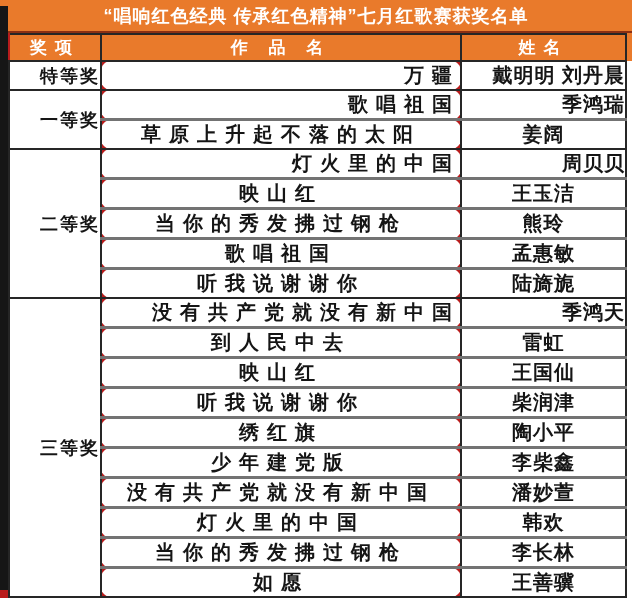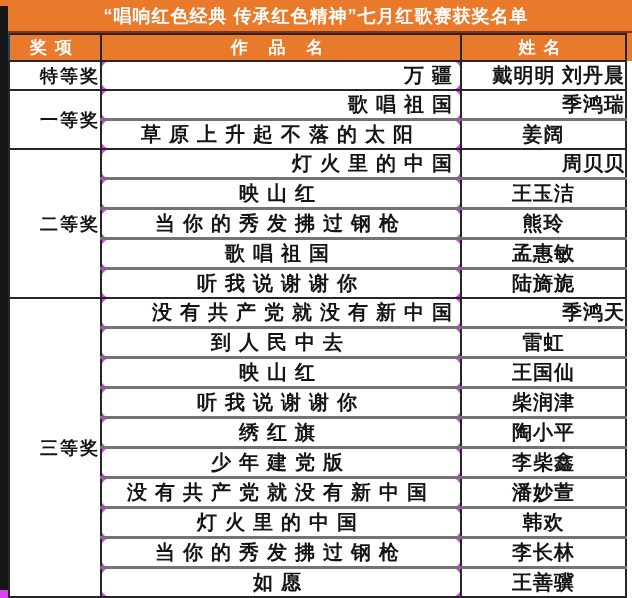--- a/index.html
+++ b/index.html
@@ -8,21 +8,21 @@
     width: 632px;
     height: 598px;
     background: #ffffff;
     font-family: "Liberation Sans", "DejaVu Sans", sans-serif;
     overflow: hidden;
   }
   .page {
     position: relative;
     width: 524px;
     height: 598px;
-    background: #d946ef;
+    background: #b91c1c;
   }
   
   .orange-band {
     position: absolute;
     left: 0; top: 0;
     width: 632px; height: 61px;
     background: #E97A2B;
   }
   .title-row {
     position: absolute;
@@ -72,21 +72,21 @@
   }
   table.awards th {
     background: #E97A2B;
     color: #ffffff;
     font-size: 17px;
     font-weight: bold;
     letter-spacing: 8px;
     height: 27px;
     text-align: center;
     vertical-align: middle;
-    border-left: 2px solid #0c4a6e;
+    border-left: 2px solid #b91c1c;
     border-right: 2px solid #262626;
     border-bottom: 2px solid #262626;
     border-top: none;
     padding: 0;
     white-space: nowrap;
   }
   table.awards td {
     background: #ffffff;
     color: #151515;
     text-align: center;

